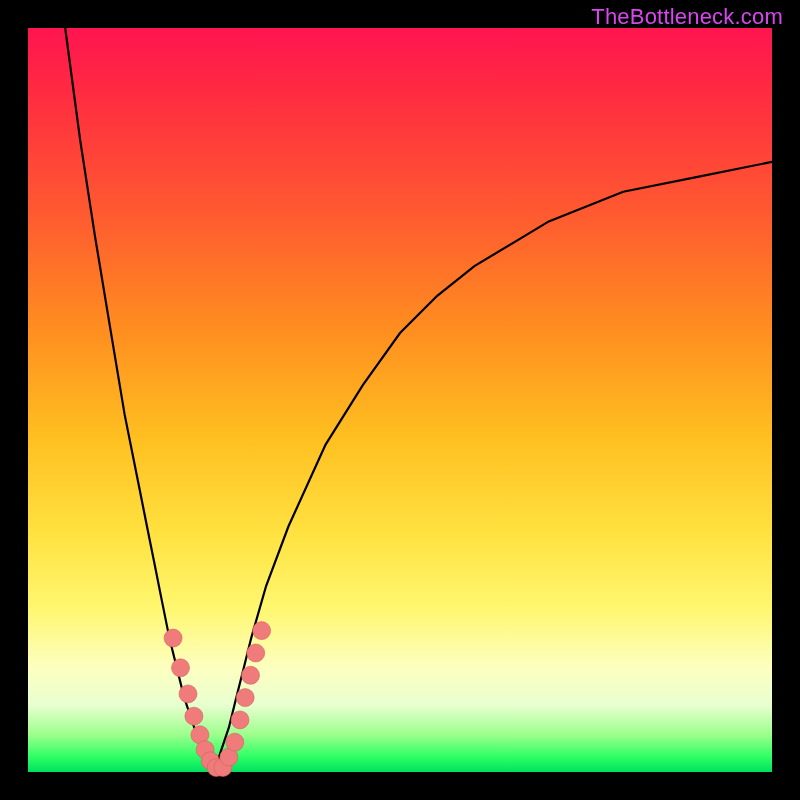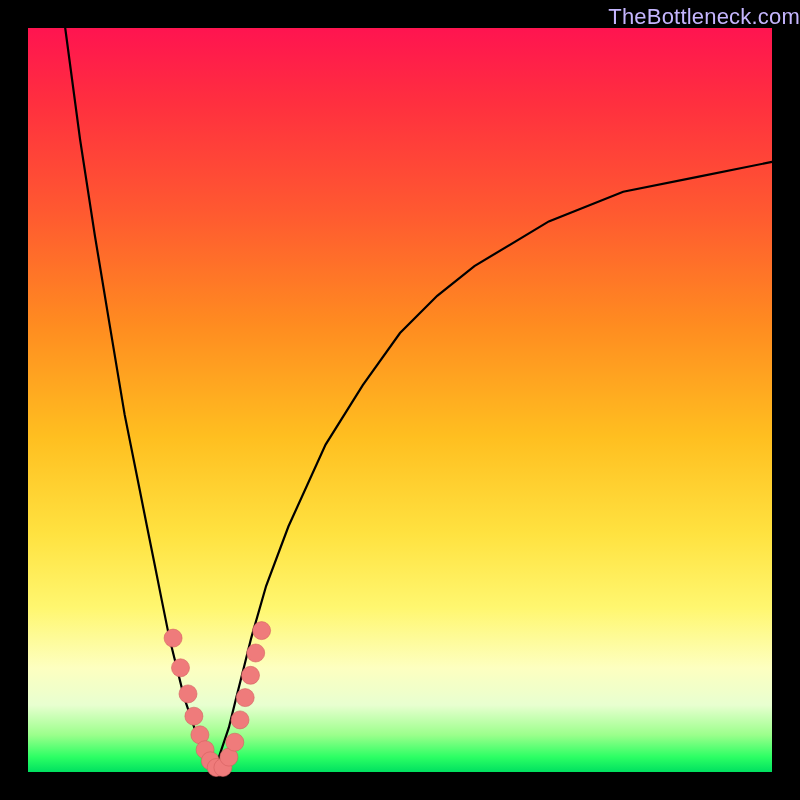--- a/index.html
+++ b/index.html
@@ -36,22 +36,22 @@
       #fdffc0 86%,
       #e8ffd0 91%,
       #9cff8c 95%,
       #2cff64 98%,
       #00e060 100%
     );
   }
   .watermark {
     position: absolute;
     top: 4px;
-    right: 0;
-    color: #c4b5fd;
+    right: 17px;
+    color: #d946ef;
     font-size: 22px;
     letter-spacing: 0.2px;
     user-select: none;
   }
   svg.curves {
     position: absolute;
     inset: 0;
     width: 100%;
     height: 100%;
     overflow: visible;

